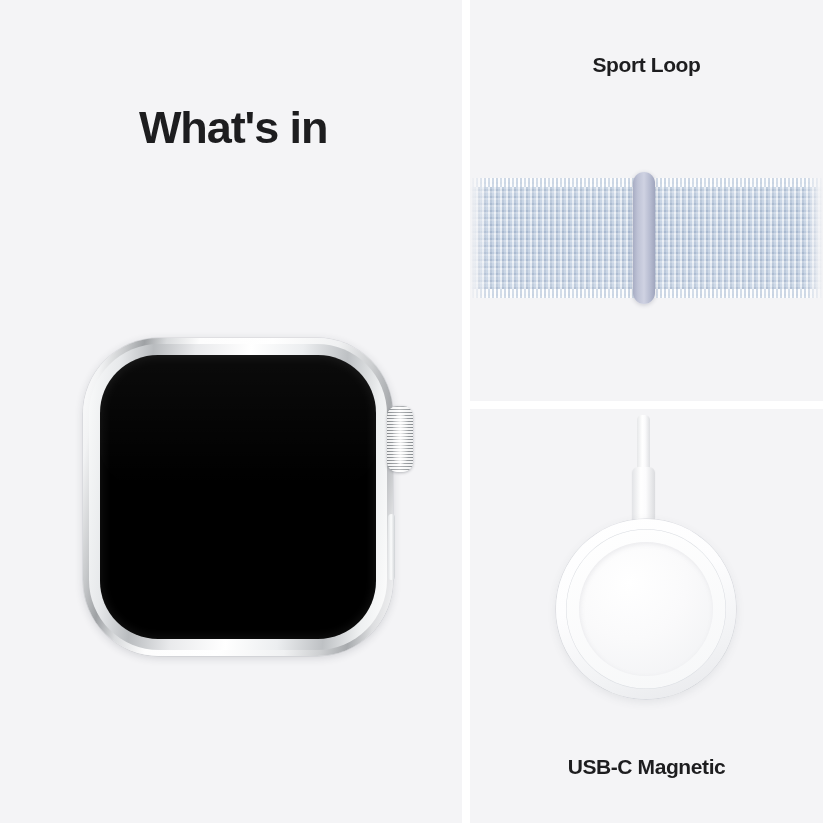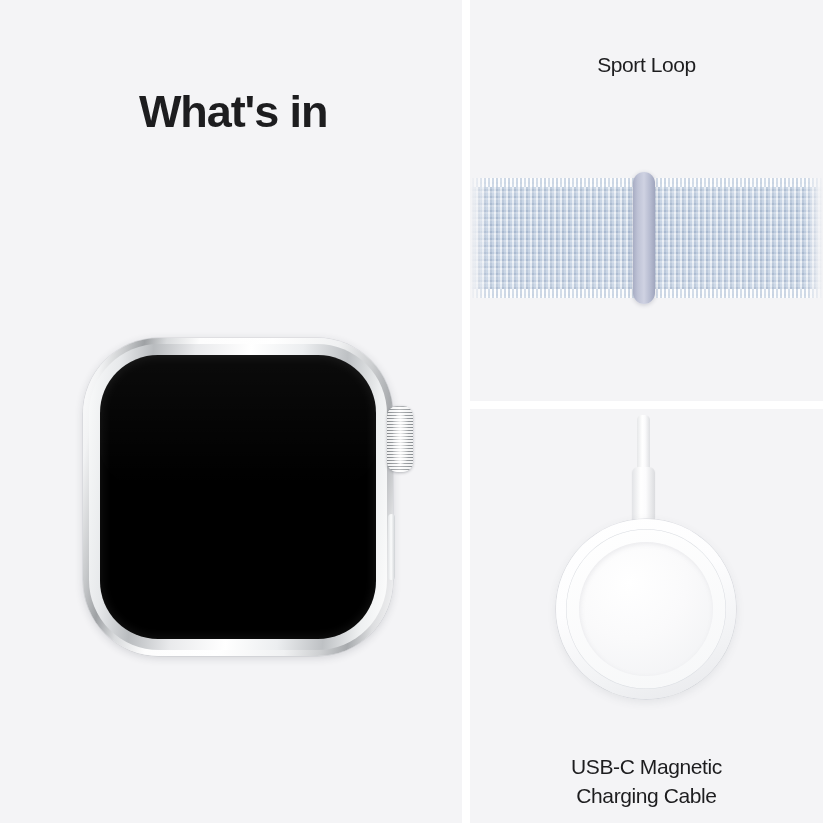--- a/index.html
+++ b/index.html
@@ -12,30 +12,30 @@
   .stage{position:relative;width:823px;height:823px;background:#ffffff;}
 
   
   .panel{position:absolute;background:#f4f4f6;overflow:hidden;}
   #panel-watch{left:0;top:0;width:462px;height:823px;}
   #panel-band{left:470px;top:0;width:353px;height:401px;}
   #panel-cable{left:470px;top:409px;width:353px;height:414px;}
 
   
   .headline{
-    position:absolute;left:139px;top:84px;width:290px;
+    position:absolute;left:139px;top:100px;width:290px;
     font-size:45px;line-height:56px;font-weight:bold;
     color:#1d1d1f;letter-spacing:-1.1px;
   }
   .headline span{display:block;}
 
   
   .caption{
     position:absolute;width:353px;text-align:center;
-    font-size:21px;font-weight:normal;color:#1d1d1f;letter-spacing:-0.4px;
+    font-size:21px;font-weight:bold;color:#1d1d1f;letter-spacing:-0.4px;
   }
   #caption-band{left:0;top:53px;}
   #caption-cable{left:0;top:306px;line-height:29px;margin-top:37px;}
   #caption-cable span{display:block;}
 
   
   .watch{
     position:absolute;left:83px;top:338px;width:310px;height:318px;
   }
   .watch-case{
@@ -205,21 +205,20 @@
     <div class="cable">
       <div class="cable-cord"></div>
       <div class="cable-collar"></div>
       <div class="puck-outer"></div>
       <div class="puck-ring"></div>
       <div class="puck-inner"></div>
     </div>
 
     <div class="caption" id="caption-cable">
       <span>USB-C Magnetic</span>
-      <span>Charging Cable</span>
     </div>
 
   </div>
 
   <div class="divider-v"></div>
   <div class="divider-h"></div>
 
 </div>
 
 </body></html>

